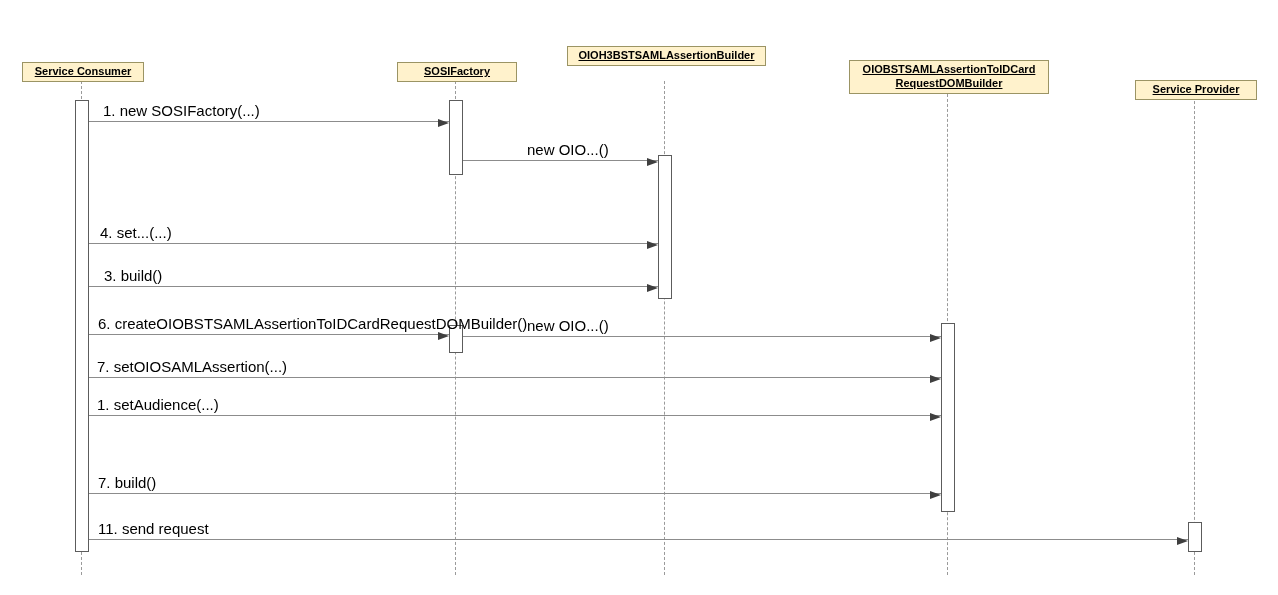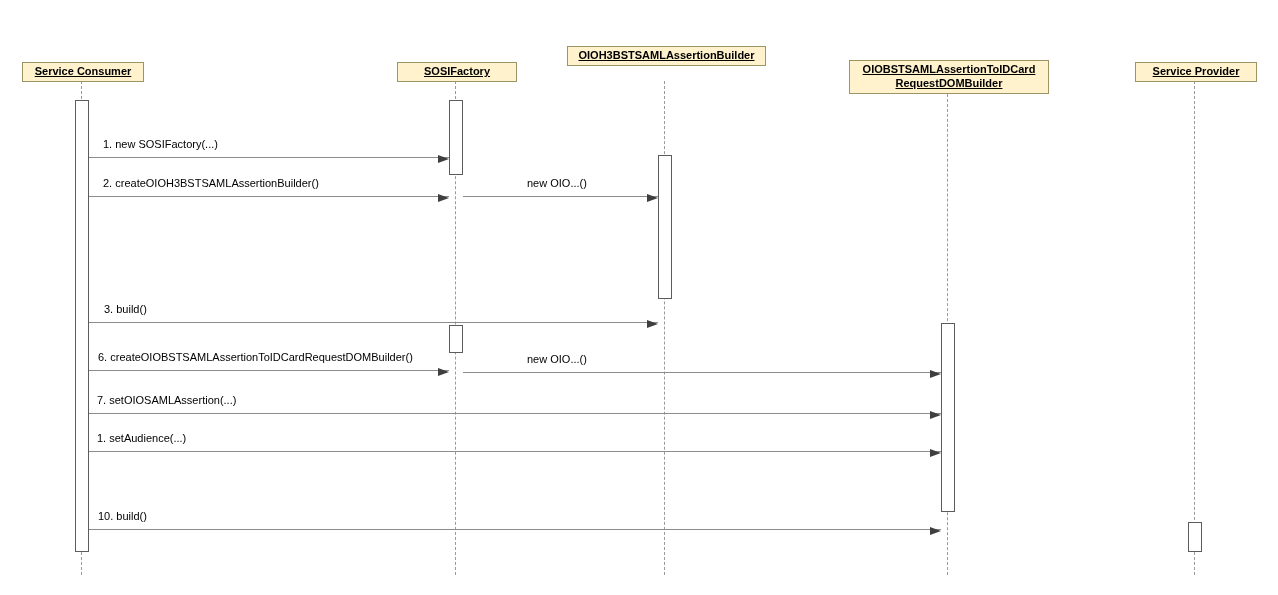--- a/index.html
+++ b/index.html
@@ -39,23 +39,22 @@
   }
   .activation {
     position: absolute;
     width: 12px;
     background: #ffffff;
     border: 1px solid #5c5c5c;
   }
   .message {
     position: absolute;
     height: 20px;
-    font-size: 11px;
+    font-size: 15px;
     color: #000000;
-    margin-top: 36px;
   }
   .msg-label {
     position: absolute;
     top: 0;
     white-space: nowrap;
   }
   .msg-line {
     position: absolute;
     left: 0;
     right: 0;
@@ -90,50 +89,50 @@
   <div class="actor" style="left:397px;  top:62px; width:118px; height:18px">
     <span class="actor-label">SOSIFactory</span>
   </div>
   <div class="actor" style="left:567px;  top:46px; width:197px; height:18px">
     <span class="actor-label">OIOH3BSTSAMLAssertionBuilder</span>
   </div>
   <div class="actor" style="left:849px;  top:60px; width:198px; height:32px">
     <span class="actor-label">OIOBSTSAMLAssertionToIDCard
 RequestDOMBuilder</span>
   </div>
-  <div class="actor" style="left:1135px; top:62px; width:120px; height:18px">
+  <div class="actor" style="left:1135px; top:80px; width:120px; height:18px">
     <span class="actor-label">Service Provider</span>
   </div>
 
   <div class="activation" style="left:75px;   top:100px; height:450px"></div>
   <div class="activation" style="left:449px;  top:100px; height:73px"></div>
   <div class="activation" style="left:658px;  top:155px; height:142px"></div>
   <div class="activation" style="left:449px;  top:325px; height:26px"></div>
   <div class="activation" style="left:941px;  top:323px; height:187px"></div>
   <div class="activation" style="left:1188px; top:522px; height:28px"></div>
 
   <div class="message" style="left:89px; top:102px; width:360px">
     <div class="msg-label" style="left:14px">1. new SOSIFactory(...)</div>
     <div class="msg-line"></div>
     <div class="arrowhead"></div>
   </div>
 
-  <div class="message" style="left:89px; top:141px; width:360px">
-    <div class="msg-label" style="left:14px">2. createOIOH3BSTSAMLAssertionBuilder()</div>
-    <div class="msg-line"></div>
-    <div class="arrowhead"></div>
-  </div>
 
   <div class="message" style="left:463px; top:141px; width:195px">
     <div class="msg-label" style="left:64px">new OIO...()</div>
     <div class="msg-line"></div>
     <div class="arrowhead"></div>
   </div>
 
 
+  <div class="message" style="left:89px; top:224px; width:569px">
+    <div class="msg-label" style="left:11px">4. set...(...)</div>
+    <div class="msg-line"></div>
+    <div class="arrowhead"></div>
+  </div>
 
   <div class="message" style="left:89px; top:267px; width:569px">
     <div class="msg-label" style="left:15px">3. build()</div>
     <div class="msg-line"></div>
     <div class="arrowhead"></div>
   </div>
 
   <div class="message" style="left:89px; top:315px; width:360px">
     <div class="msg-label" style="left:9px">6. createOIOBSTSAMLAssertionToIDCardRequestDOMBuilder()</div>
     <div class="msg-line"></div>
@@ -153,19 +152,24 @@
   </div>
 
   <div class="message" style="left:89px; top:396px; width:852px">
     <div class="msg-label" style="left:8px">1. setAudience(...)</div>
     <div class="msg-line"></div>
     <div class="arrowhead"></div>
   </div>
 
 
   <div class="message" style="left:89px; top:474px; width:852px">
-    <div class="msg-label" style="left:9px">10. build()</div>
+    <div class="msg-label" style="left:9px">7. build()</div>
     <div class="msg-line"></div>
     <div class="arrowhead"></div>
   </div>
 
+  <div class="message" style="left:89px; top:520px; width:1099px">
+    <div class="msg-label" style="left:9px">11. send request</div>
+    <div class="msg-line"></div>
+    <div class="arrowhead"></div>
+  </div>
 
 </div>
 
 </body></html>

